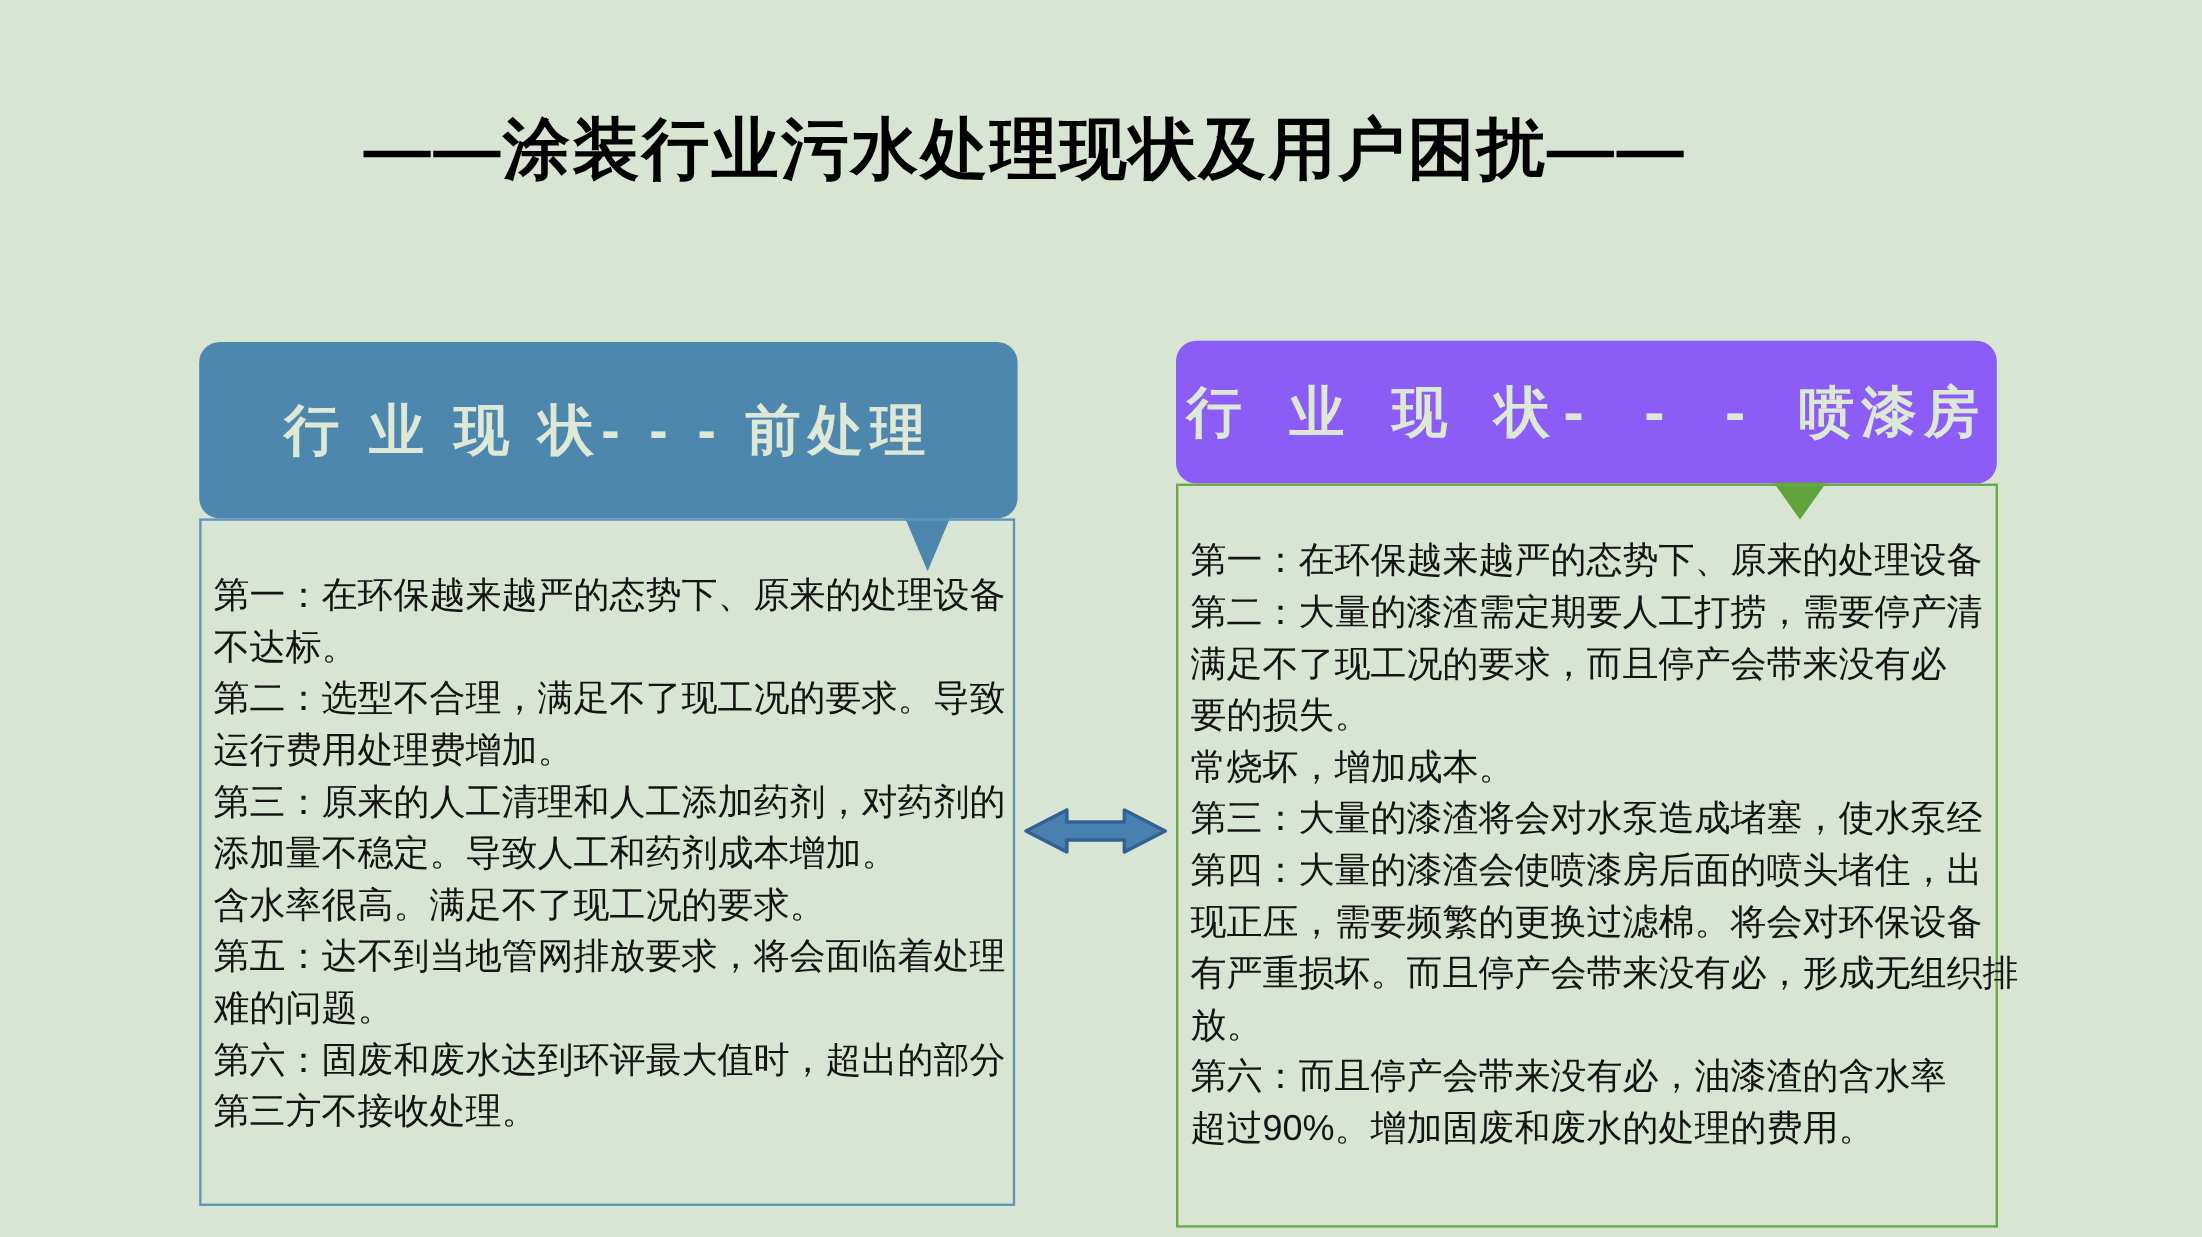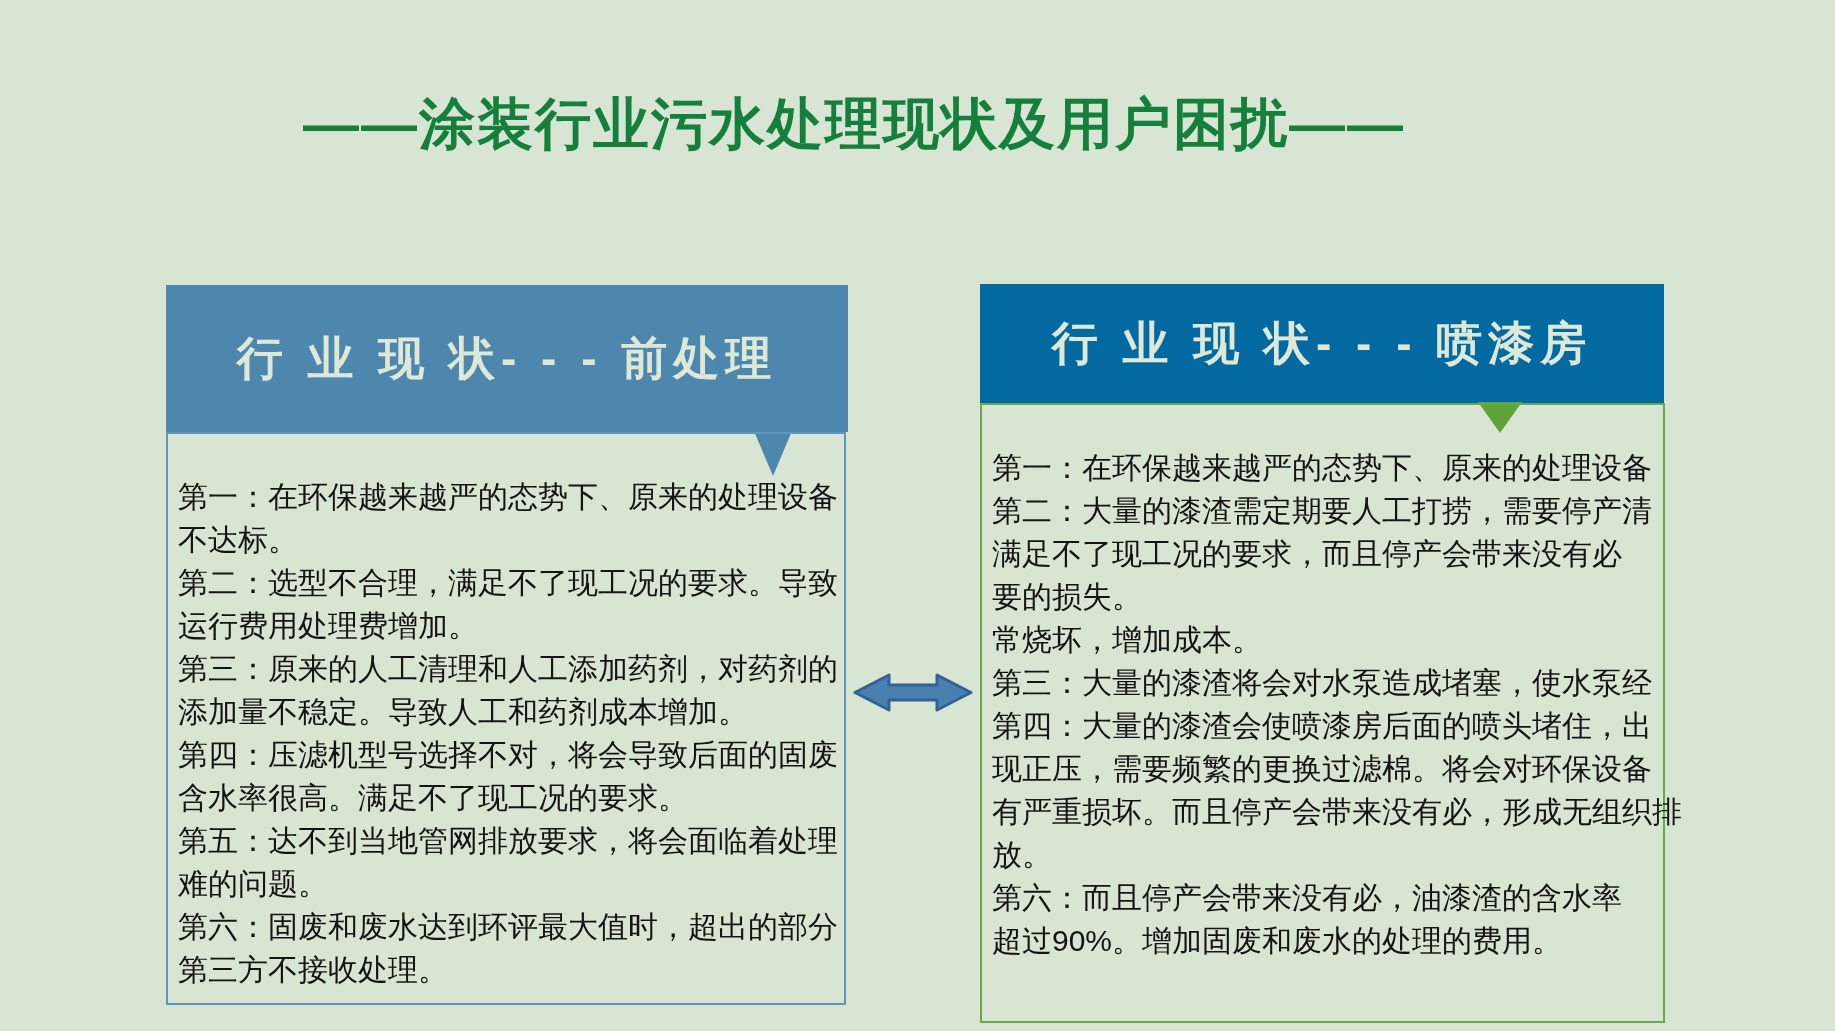--- a/index.html
+++ b/index.html
@@ -8,21 +8,21 @@
     background:#d9e5d3;
     font-family:"Liberation Sans","DejaVu Sans",sans-serif;
   }
   .slide-title{
     position:absolute;left:303px;top:92px;
     font-size:56px;font-weight:bold;letter-spacing:2px;
     white-space:nowrap;color:#0c0c0c;line-height:1.15;
   }
   .panel-header{
     position:absolute;display:flex;align-items:center;justify-content:center;
-    font-size:46px;font-weight:bold;letter-spacing:6px;white-space:nowrap;
+    font-size:46px;font-weight:bold;letter-spacing:6px;white-space:nowrap;border-radius:17px;
   }
   .panel-header.left{left:166px;top:285px;width:682px;height:147px;}
   .panel-header.right{left:980px;top:284px;width:684px;height:119px;}
   .pointer{
     position:absolute;width:0;height:0;
     border-left:19px solid transparent;border-right:19px solid transparent;
   }
   .pointer.left{left:754px;top:431px;border-top-width:45px;border-top-style:solid;}
   .pointer.right{left:1478px;top:402px;border-left-width:22px;border-right-width:22px;border-top-width:31px;border-top-style:solid;}
   .panel-body{
@@ -36,40 +36,39 @@
   .panel-body .body-line{
     white-space:nowrap;height:43px;line-height:43px;overflow:visible;
   }
   .arrow-wrap{position:absolute;left:853px;top:673px;width:120px;height:39px;}
 </style>
 </head>
 <body>
 
 <div class="stage" style="background: rgb(217, 229, 211);">
 
-  <div class="slide-title" style="color: #15803d;">——涂装行业污水处理现状及用户困扰——</div>
+  <div class="slide-title" style="color: #000000;">——涂装行业污水处理现状及用户困扰——</div>
 
   <div class="panel-header left" style="background: rgb(77, 135, 174); color: rgb(221, 233, 214);">行 业 现 状- - - 前处理</div>
   <div class="pointer left" style="border-top-color: rgb(77, 135, 174);"></div>
   <div class="panel-body left" style="border-color: rgb(94, 150, 189); color: rgb(20, 20, 20);">
       <div class="body-line">第一：在环保越来越严的态势下、原来的处理设备</div>
       <div class="body-line">不达标。</div>
       <div class="body-line">第二：选型不合理，满足不了现工况的要求。导致</div>
       <div class="body-line">运行费用处理费增加。</div>
       <div class="body-line">第三：原来的人工清理和人工添加药剂，对药剂的</div>
       <div class="body-line">添加量不稳定。导致人工和药剂成本增加。</div>
-      <div class="body-line">第四：压滤机型号选择不对，将会导致后面的固废</div>
       <div class="body-line">含水率很高。满足不了现工况的要求。</div>
       <div class="body-line">第五：达不到当地管网排放要求，将会面临着处理</div>
       <div class="body-line">难的问题。</div>
       <div class="body-line">第六：固废和废水达到环评最大值时，超出的部分</div>
       <div class="body-line">第三方不接收处理。</div>
     </div>
 
-  <div class="panel-header right" style="background: #0369a1; color: rgb(221, 233, 214);">行 业 现 状- - - 喷漆房</div>
+  <div class="panel-header right" style="background: #8b5cf6; color: rgb(221, 233, 214); font-family: Liberation Mono, monospace;">行 业 现 状- - - 喷漆房</div>
   <div class="pointer right" style="border-top-color: rgb(96, 163, 60);"></div>
   <div class="panel-body right" style="border-color: rgb(105, 169, 74); color: rgb(20, 20, 20);">
       <div class="body-line">第一：在环保越来越严的态势下、原来的处理设备</div>
       <div class="body-line">第二：大量的漆渣需定期要人工打捞，需要停产清</div>
       <div class="body-line">满足不了现工况的要求，而且停产会带来没有必</div>
       <div class="body-line">要的损失。</div>
       <div class="body-line">常烧坏，增加成本。</div>
       <div class="body-line">第三：大量的漆渣将会对水泵造成堵塞，使水泵经</div>
       <div class="body-line">第四：大量的漆渣会使喷漆房后面的喷头堵住，出</div>
       <div class="body-line">现正压，需要频繁的更换过滤棉。将会对环保设备</div>

